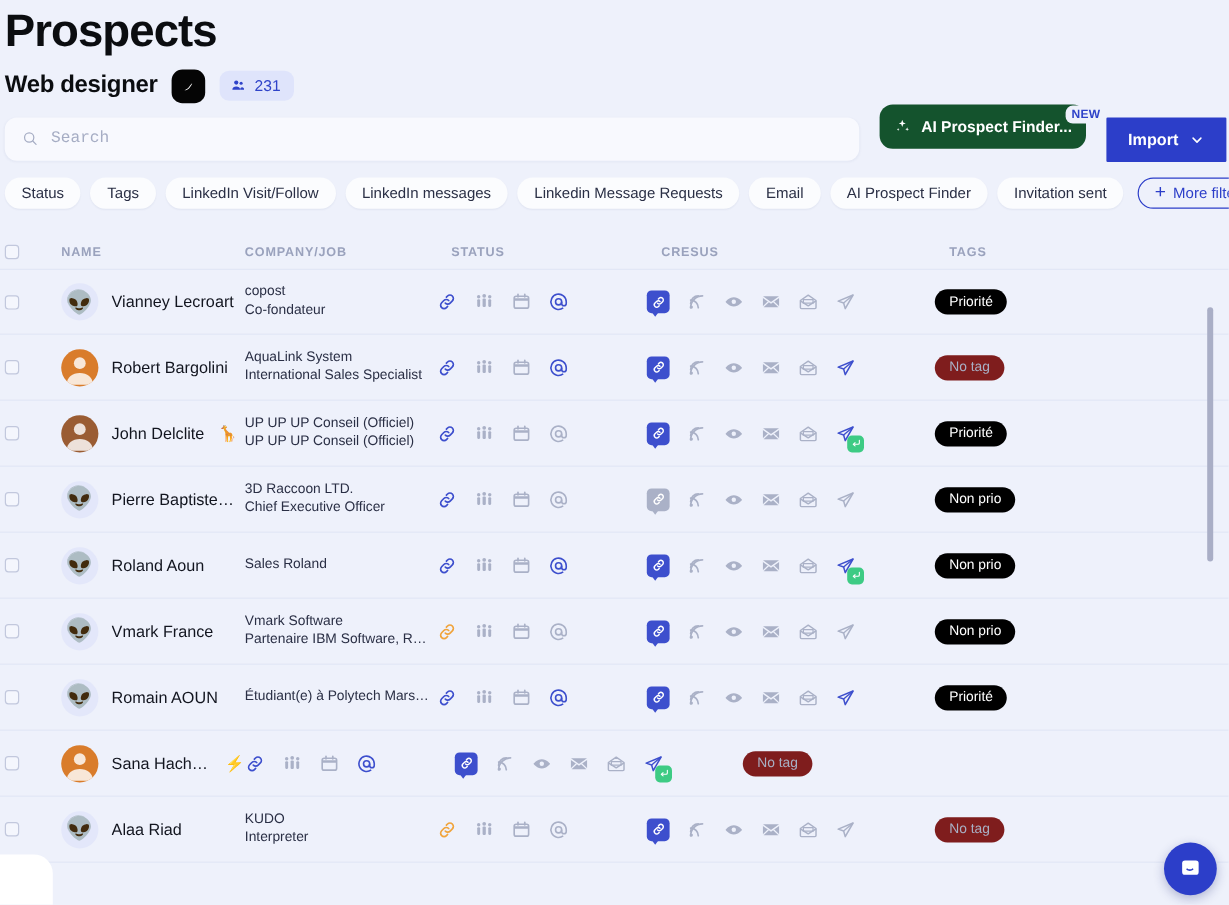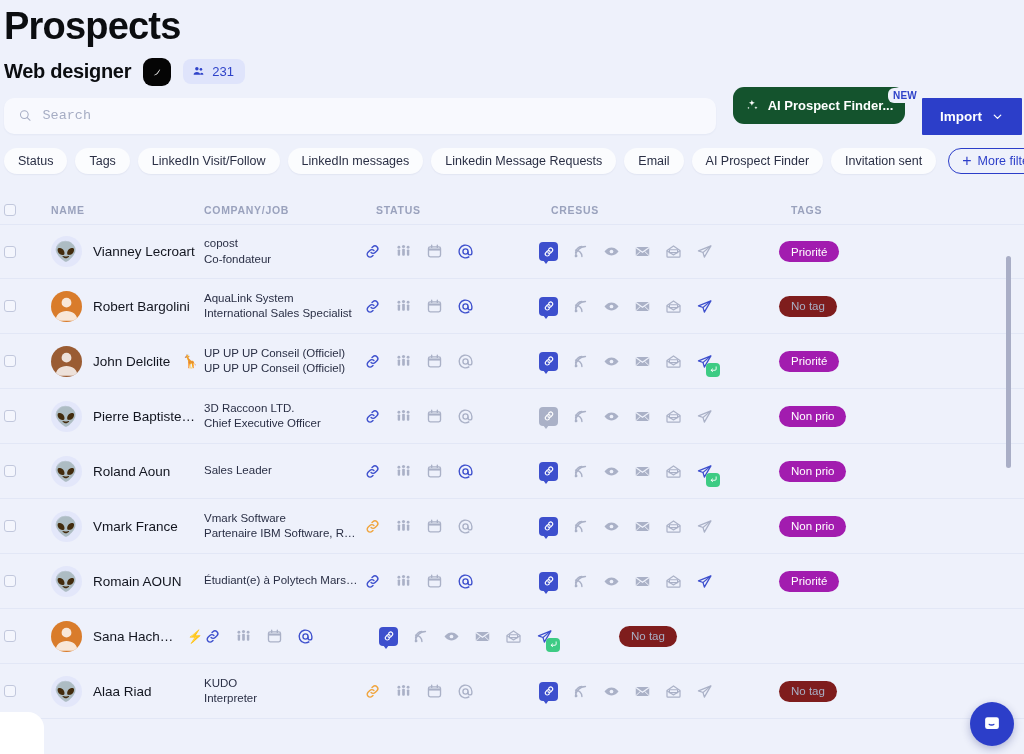--- a/index.html
+++ b/index.html
@@ -218,21 +218,21 @@
     display: flex; align-items: center; justify-content: center;
   }
 
   .tag {
     display: inline-flex; align-items: center; justify-content: center;
     height: 21px; padding: 0 12px;
     border-radius: 11px;
     font-size: 11.5px; color: #fff;
     cursor: pointer;
   }
-  .tag.yellow { background: #a21caf; }
+  .tag.yellow { background: #000000; }
   .tag.none   { background: #7f1d1d; color: #a8afc4; }
 
   
   .scroll-track {
     position: absolute; right: 6px; top: 28px;
     width: 6px; bottom: 0;
   }
   .scroll-thumb {
     position: absolute; right: 7px; top: 32px;
     width: 5px; height: 212px;
@@ -694,21 +694,21 @@
       </div>
       <div class="row">
         <div class="col-check">
           <span class="cbox"></span>
         </div>
         <div class="col-name name-cell">
           <div class="avatar alien">👽</div>
           <span class="pname">Roland Aoun</span>
         </div>
         <div class="col-comp comp-cell">
-          <div class="comp-line sub">Sales Leader</div>
+          <div class="comp-line sub">Sales Roland</div>
         </div>
         <div class="col-stat icon-row">
           <svg class="ic" width="17" height="17" viewBox="0 0 24 24">
             <g fill="none" stroke="#3d4fcd" stroke-width="2" stroke-linecap="round">
               <path d="M10 13.5a4 4 0 005.7 0l2.6-2.6a4 4 0 10-5.7-5.7l-1.3 1.3"></path>
               <path d="M14 10.5a4 4 0 00-5.7 0l-2.6 2.6a4 4 0 105.7 5.7l1.3-1.3"></path>
             </g>
           </svg>
           <svg class="ic" width="17" height="17" viewBox="0 0 24 24">
             <g fill="#aab1c7">

